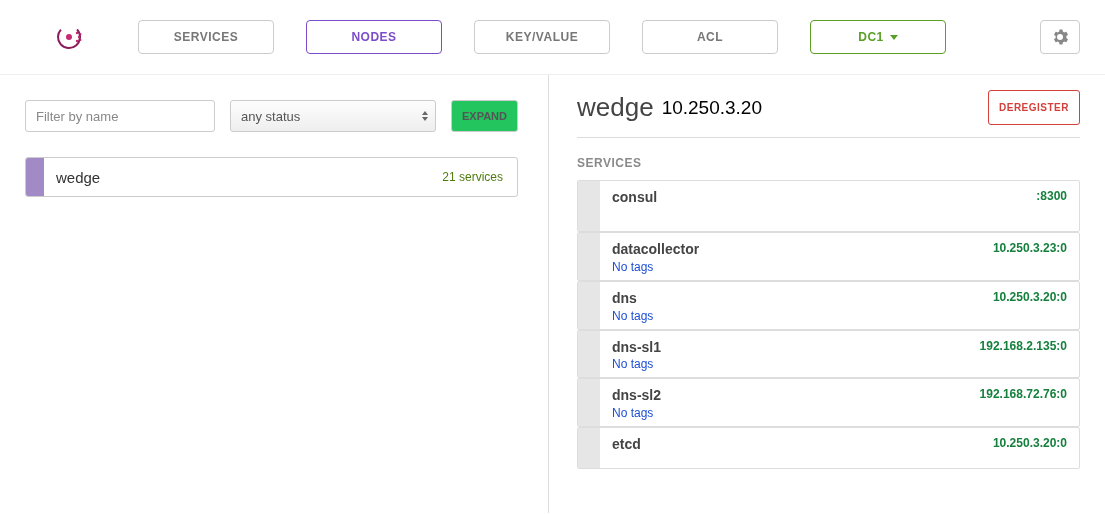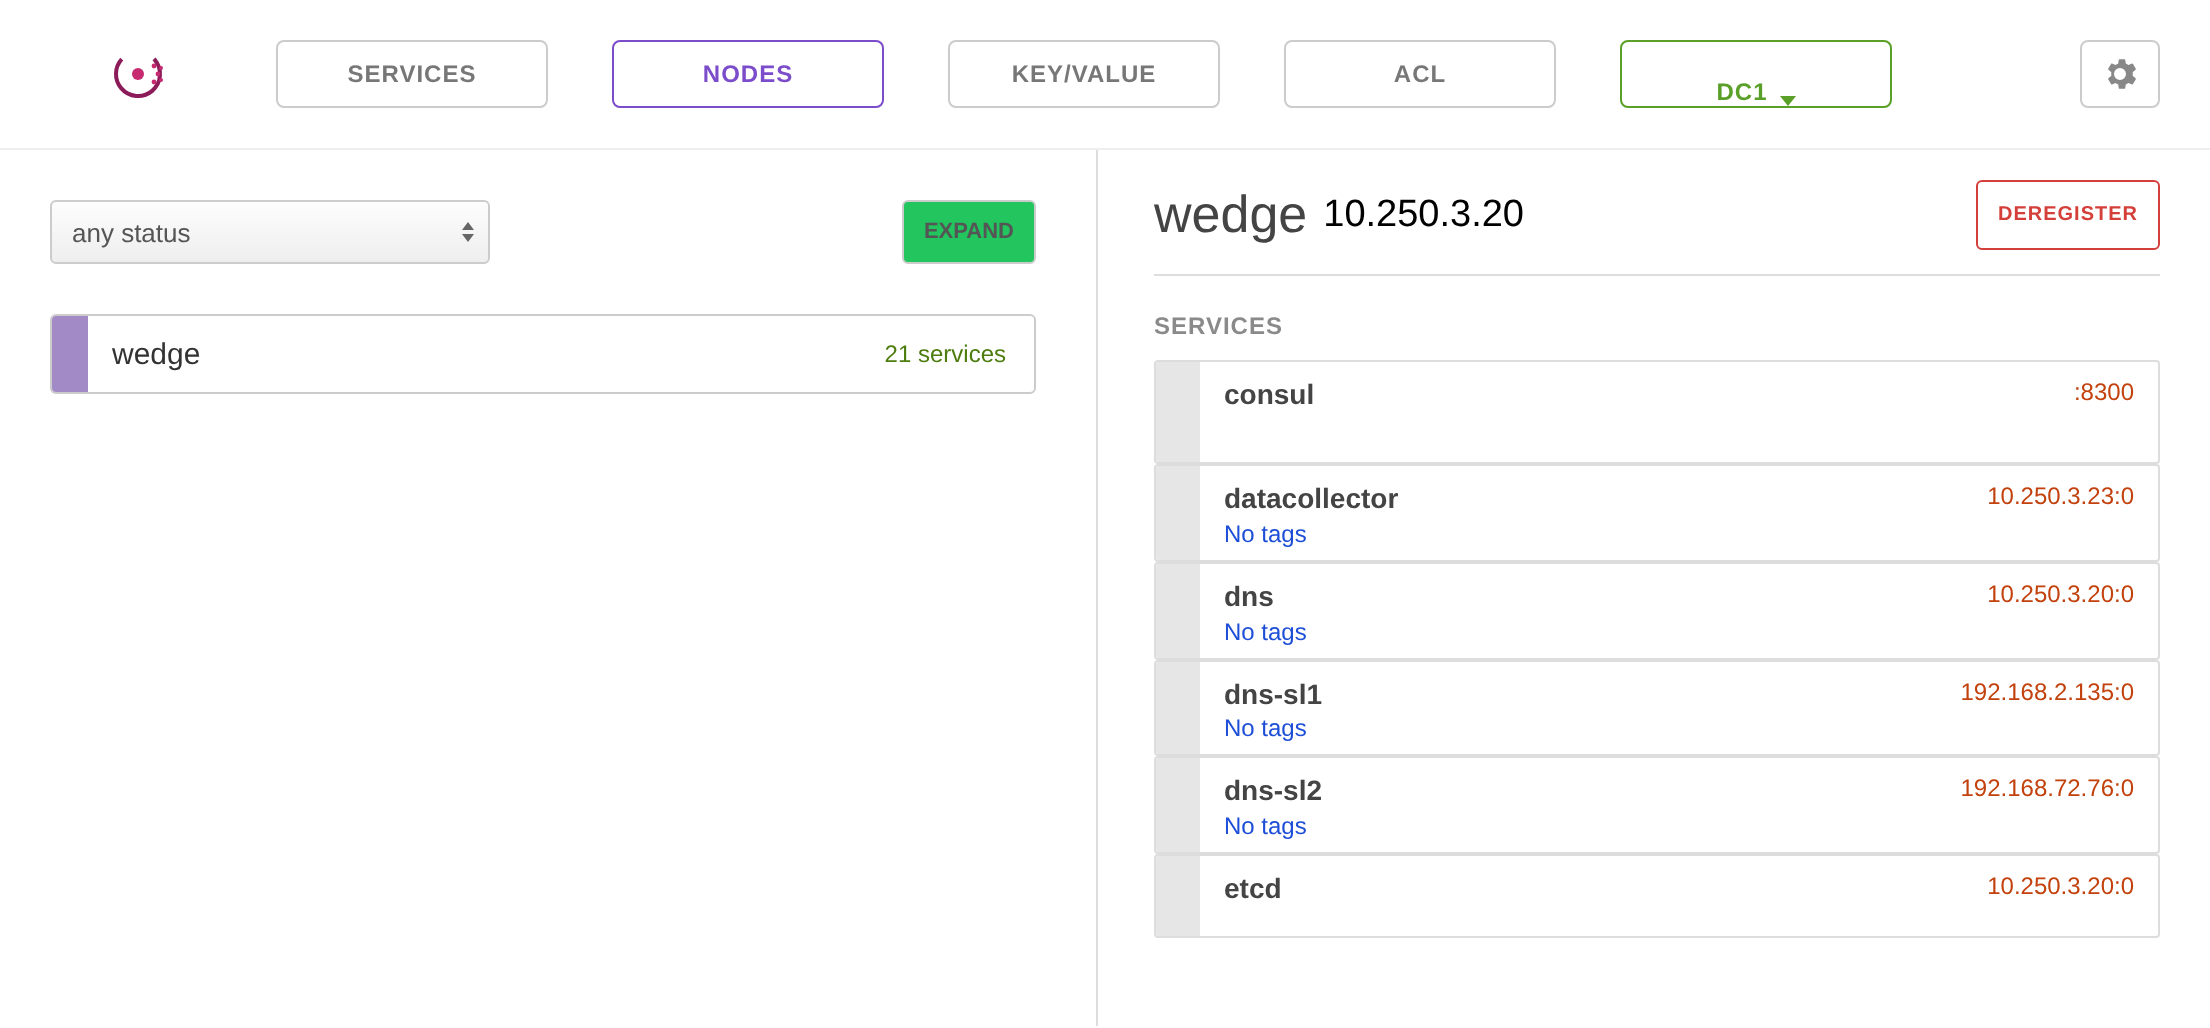--- a/index.html
+++ b/index.html
@@ -40,21 +40,21 @@
     font-size: 12px;
     font-weight: 700;
     letter-spacing: 0.5px;
     color: #777;
     display: flex;
     align-items: center;
     justify-content: center;
     cursor: pointer;
   }
   .nav-btn.active { border-color: #7c4dcb; color: #7c4dcb; text-align: center; }
-  .nav-btn.dc { border-color: #5aa028; color: #5aa028; align-items: flex-end; }
+  .nav-btn.dc { border-color: #5aa028; color: #5aa028; }
   .caret-down {
     width: 0; height: 0;
     border-left: 4px solid transparent;
     border-right: 4px solid transparent;
     border-top: 5px solid currentColor;
     margin-left: 6px;
   }
   .spacer { flex: 1; }
   .settings-btn {
     border: 1px solid #ccc;
@@ -201,22 +201,23 @@
     align-items: flex-start;
     padding: 8px 12px 6px 12px;
     position: relative;
   }
   .service-info { display: flex; flex-direction: column; }
   .service-name { font-size: 14px; font-weight: 700; color: #444; line-height: 1.2; }
   .service-tags { font-size: 12px; color: #1d4ed8; margin-top: 2px; }
   .service-addr {
     margin-left: auto;
     font-size: 12px;
-    color: #c2410c;
+    color: #15803d;
     align-self: flex-start;
+    font-weight: bold;
   }
 </style>
 </head>
 <body>
 
 <div class="header">
   <div class="logo">
     <svg width="28" height="28" viewBox="0 0 28 28">
       <circle cx="14" cy="14" r="11" fill="none" stroke="#8c1c59" stroke-width="2" stroke-dasharray="50 18" transform="rotate(-40 14 14)"></circle>
       <circle cx="14" cy="14" r="3" fill="#c62a71"></circle>
@@ -242,20 +243,21 @@
     <svg width="16" height="16" viewBox="0 0 16 16">
       <path fill="#888" d="M8 5a3 3 0 100 6 3 3 0 000-6zm6.4 3c0 .3 0 .6-.1.9l1.5 1.2c.1.1.2.3.1.5l-1.4 2.4c-.1.2-.3.2-.5.2l-1.8-.7c-.4.3-.8.5-1.3.7l-.3 1.9c0 .2-.2.3-.4.3H7.8c-.2 0-.4-.1-.4-.3l-.3-1.9c-.5-.2-.9-.4-1.3-.7l-1.8.7c-.2.1-.4 0-.5-.2L2.1 10.6c-.1-.2 0-.4.1-.5l1.5-1.2c0-.3-.1-.6-.1-.9s0-.6.1-.9L2.2 5.9c-.1-.1-.2-.3-.1-.5l1.4-2.4c.1-.2.3-.2.5-.2l1.8.7c.4-.3.8-.5 1.3-.7l.3-1.9c0-.2.2-.3.4-.3h2.4c.2 0 .4.1.4.3l.3 1.9c.5.2.9.4 1.3.7l1.8-.7c.2-.1.4 0 .5.2l1.4 2.4c.1.2 0 .4-.1.5l-1.5 1.2c.1.3.1.6.1.9z"></path>
     </svg>
   </div>
 </div>
 
 <div class="main">
 
   <div class="left">
     <div class="filters">
+      <input class="filter-input" type="text" placeholder="Filter by name" style="">
       <div class="select-wrap">
         <select class="status-select">
           <option>any status</option>
         </select>
         <div class="select-arrows">
           <div class="up"></div>
             <div class="down"></div>
         </div>
       </div>
       <button class="expand-btn">EXPAND</button>

